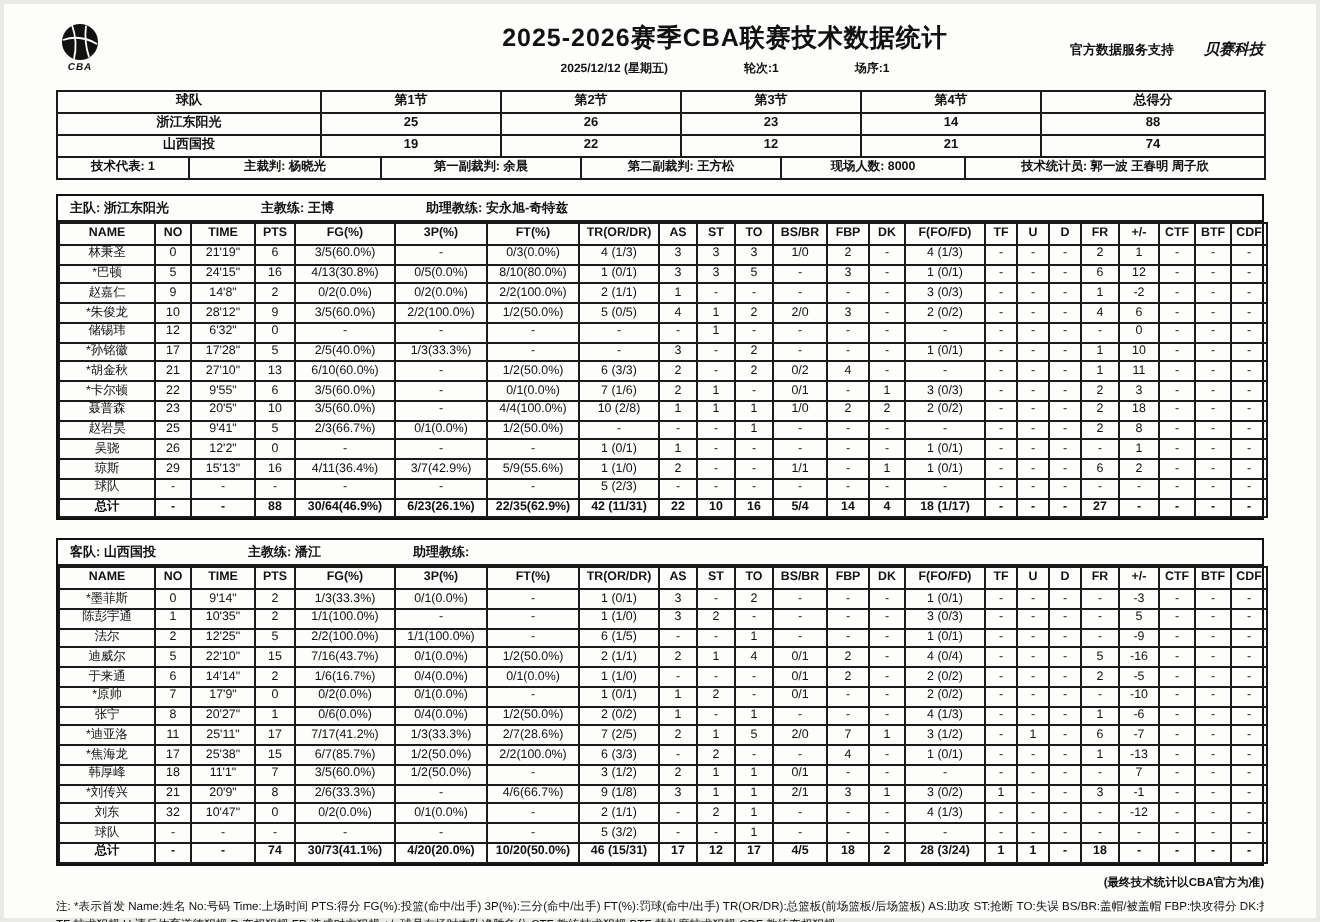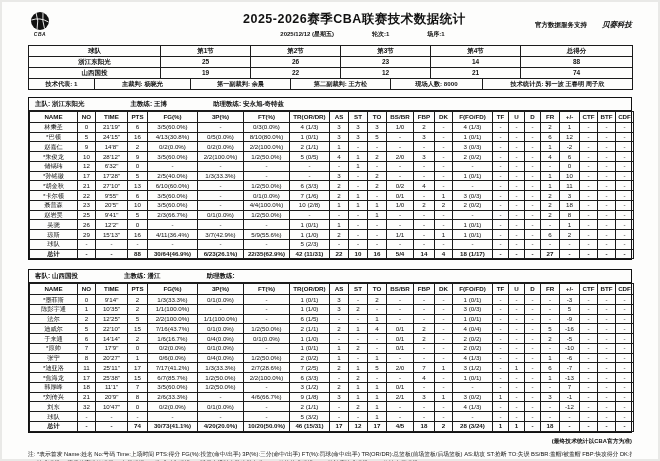--- a/index.html
+++ b/index.html
@@ -4,21 +4,21 @@
 <style>
   html,body{margin:0;padding:0;}
   body{width:660px;height:461px;background:#e9e9e7;font-family:"Liberation Sans",sans-serif;color:#111;position:relative;overflow:hidden;}
   .page{position:absolute;left:2px;top:2px;right:2px;bottom:2px;background:#fdfdfc;padding:6px 26px 4px 26px;box-sizing:border-box;}
   
   .hdr{display:flex;align-items:center;height:34px;margin-bottom:3px;}
   .hdr-left{display:flex;align-items:center;width:215px;}
   .logo{width:24px;height:28px;margin-right:5px;display:flex;flex-direction:column;align-items:center;}
   .logo .cba-txt{font-size:5px;font-weight:bold;font-style:italic;letter-spacing:.5px;}
   .company{font-size:9.5px;font-weight:bold;white-space:nowrap;}
-  .hdr-center{flex:1;}
+  .hdr-center{flex:1;text-align:center;}
   .title{font-size:12.5px;font-weight:bold;letter-spacing:.5px;}
   .subline{font-size:6px;font-weight:bold;margin-top:2px;display:flex;justify-content:center;gap:38px;}
   .hdr-right{width:150px;text-align:right;font-size:6.5px;font-weight:bold;white-space:nowrap;}
   .hdr-right .brand{font-style:italic;font-size:7.5px;margin-left:15px;}
   
   table{border-collapse:collapse;width:604px;table-layout:fixed;}
   td,th{border:1px solid #1b1b1b;text-align:center;font-size:6.5px;padding:1px 0;overflow:hidden;white-space:nowrap;font-weight:bold;line-height:1.25;}
   .stats td{font-weight:normal;font-size:6.2px;padding:0.5px 0;}
   .stats th{font-size:6.2px;padding:1px 0;}
   .stats tr.total-row td{font-weight:bold;}

